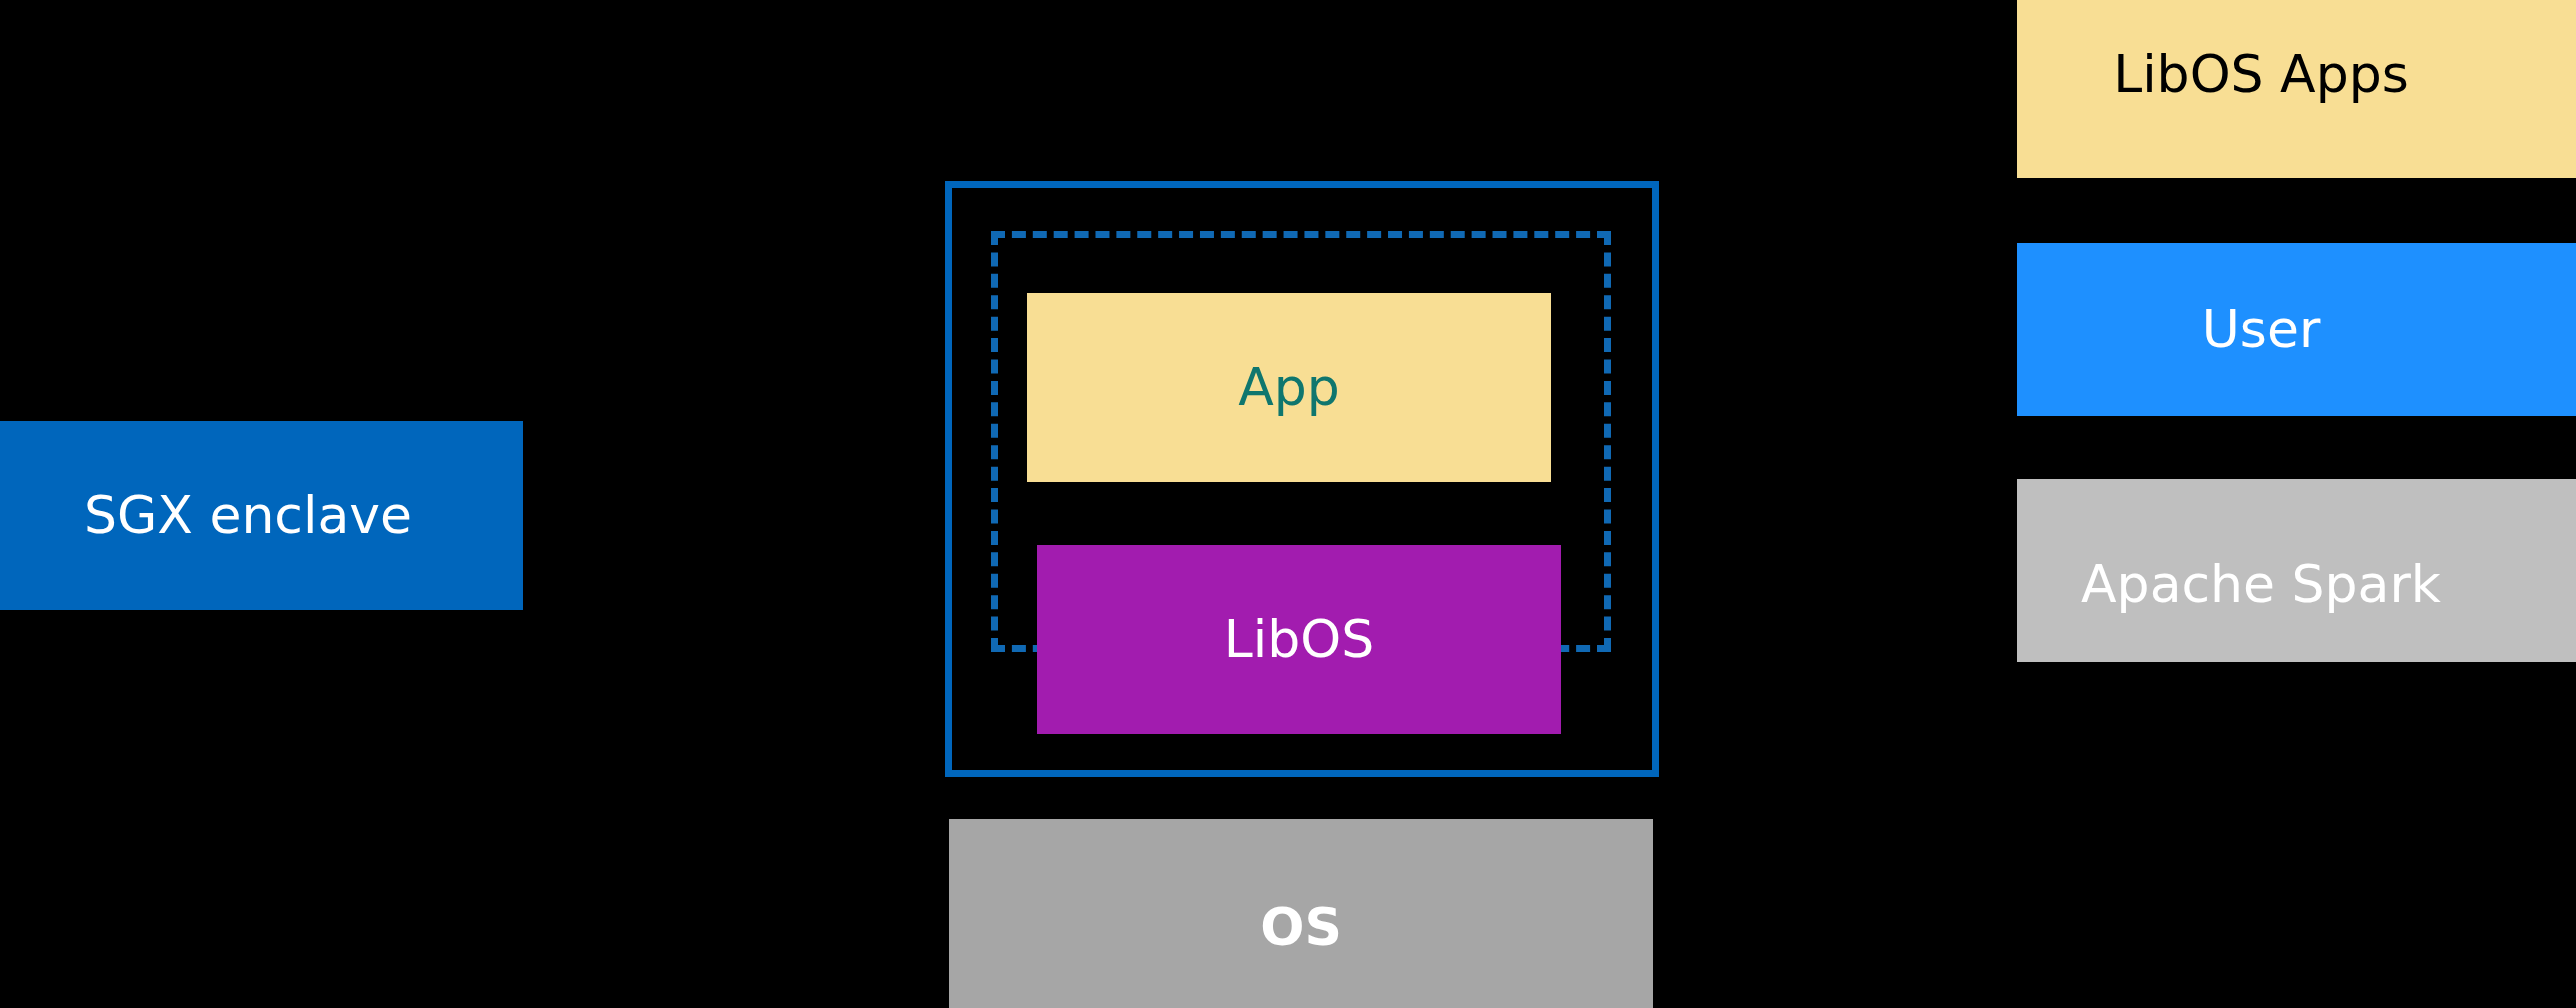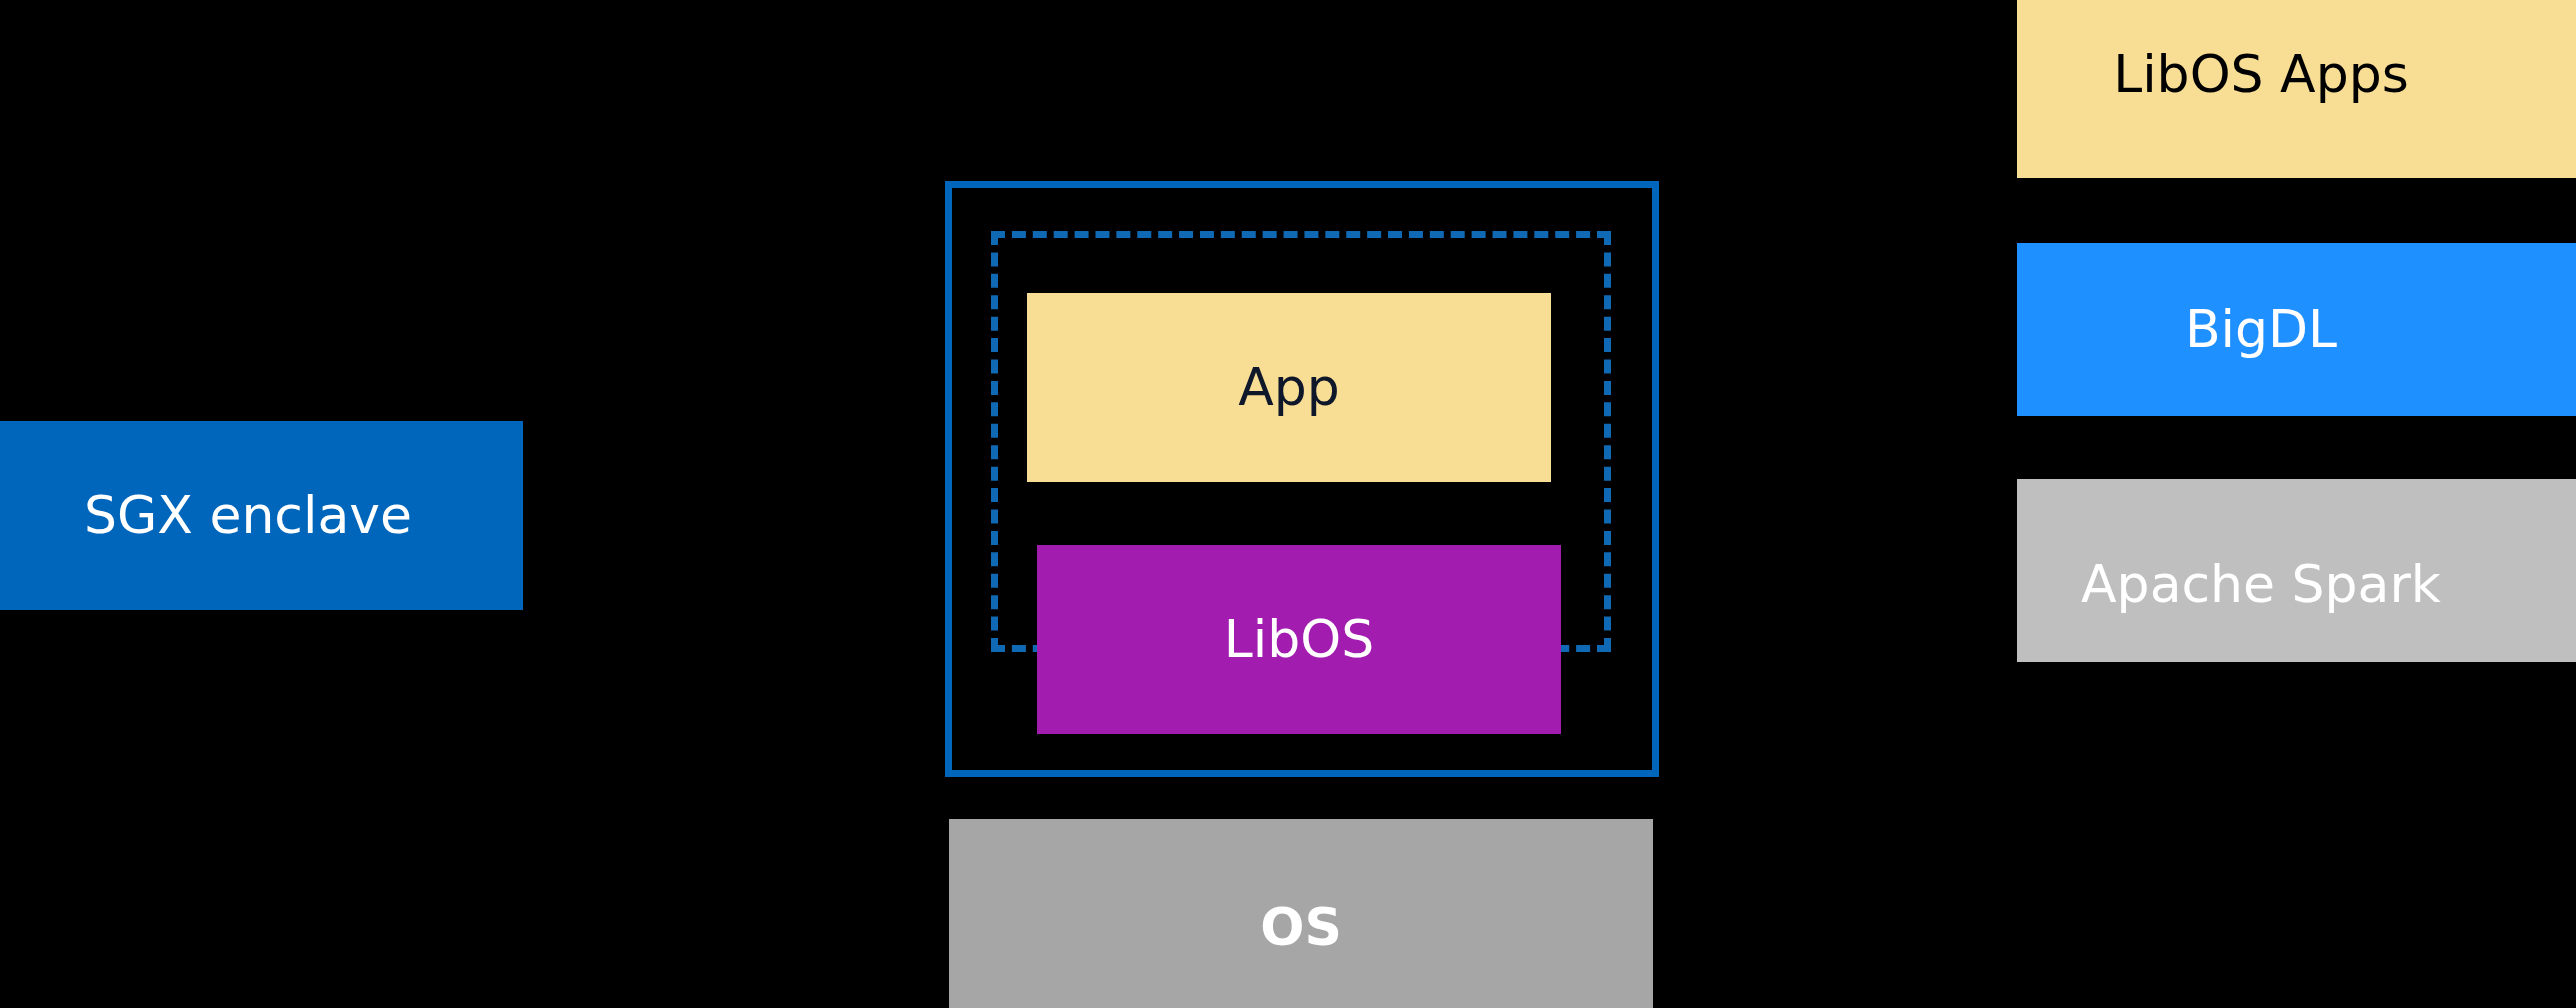--- a/index.html
+++ b/index.html
@@ -59,21 +59,21 @@
     background: transparent;
   }
 
   
   #app-box {
     left: 1027px;
     top: 293px;
     width: 524px;
     height: 189px;
     background: #F8DE94;
-    color: #0f172a;
+    color: #0f766e;
     font-size: 52px;
   }
 
   
   #libos-box {
     left: 1037px;
     top: 545px;
     width: 524px;
     height: 189px;
     background: #a21caf;
@@ -179,21 +179,21 @@
 
   <div class="box" id="os-box">
     <span class="box-label">OS</span>
   </div>
 
   <div class="box" id="user-apps-box">
     <span class="box-label">LibOS Apps</span>
   </div>
 
   <div class="box" id="bigdl-box">
-    <span class="box-label">BigDL</span>
+    <span class="box-label">User</span>
   </div>
 
   <div class="box" id="apache-spark-box">
     <span class="box-label">Apache Spark</span>
   </div>
 
 </div>
 
 
 </body></html>

